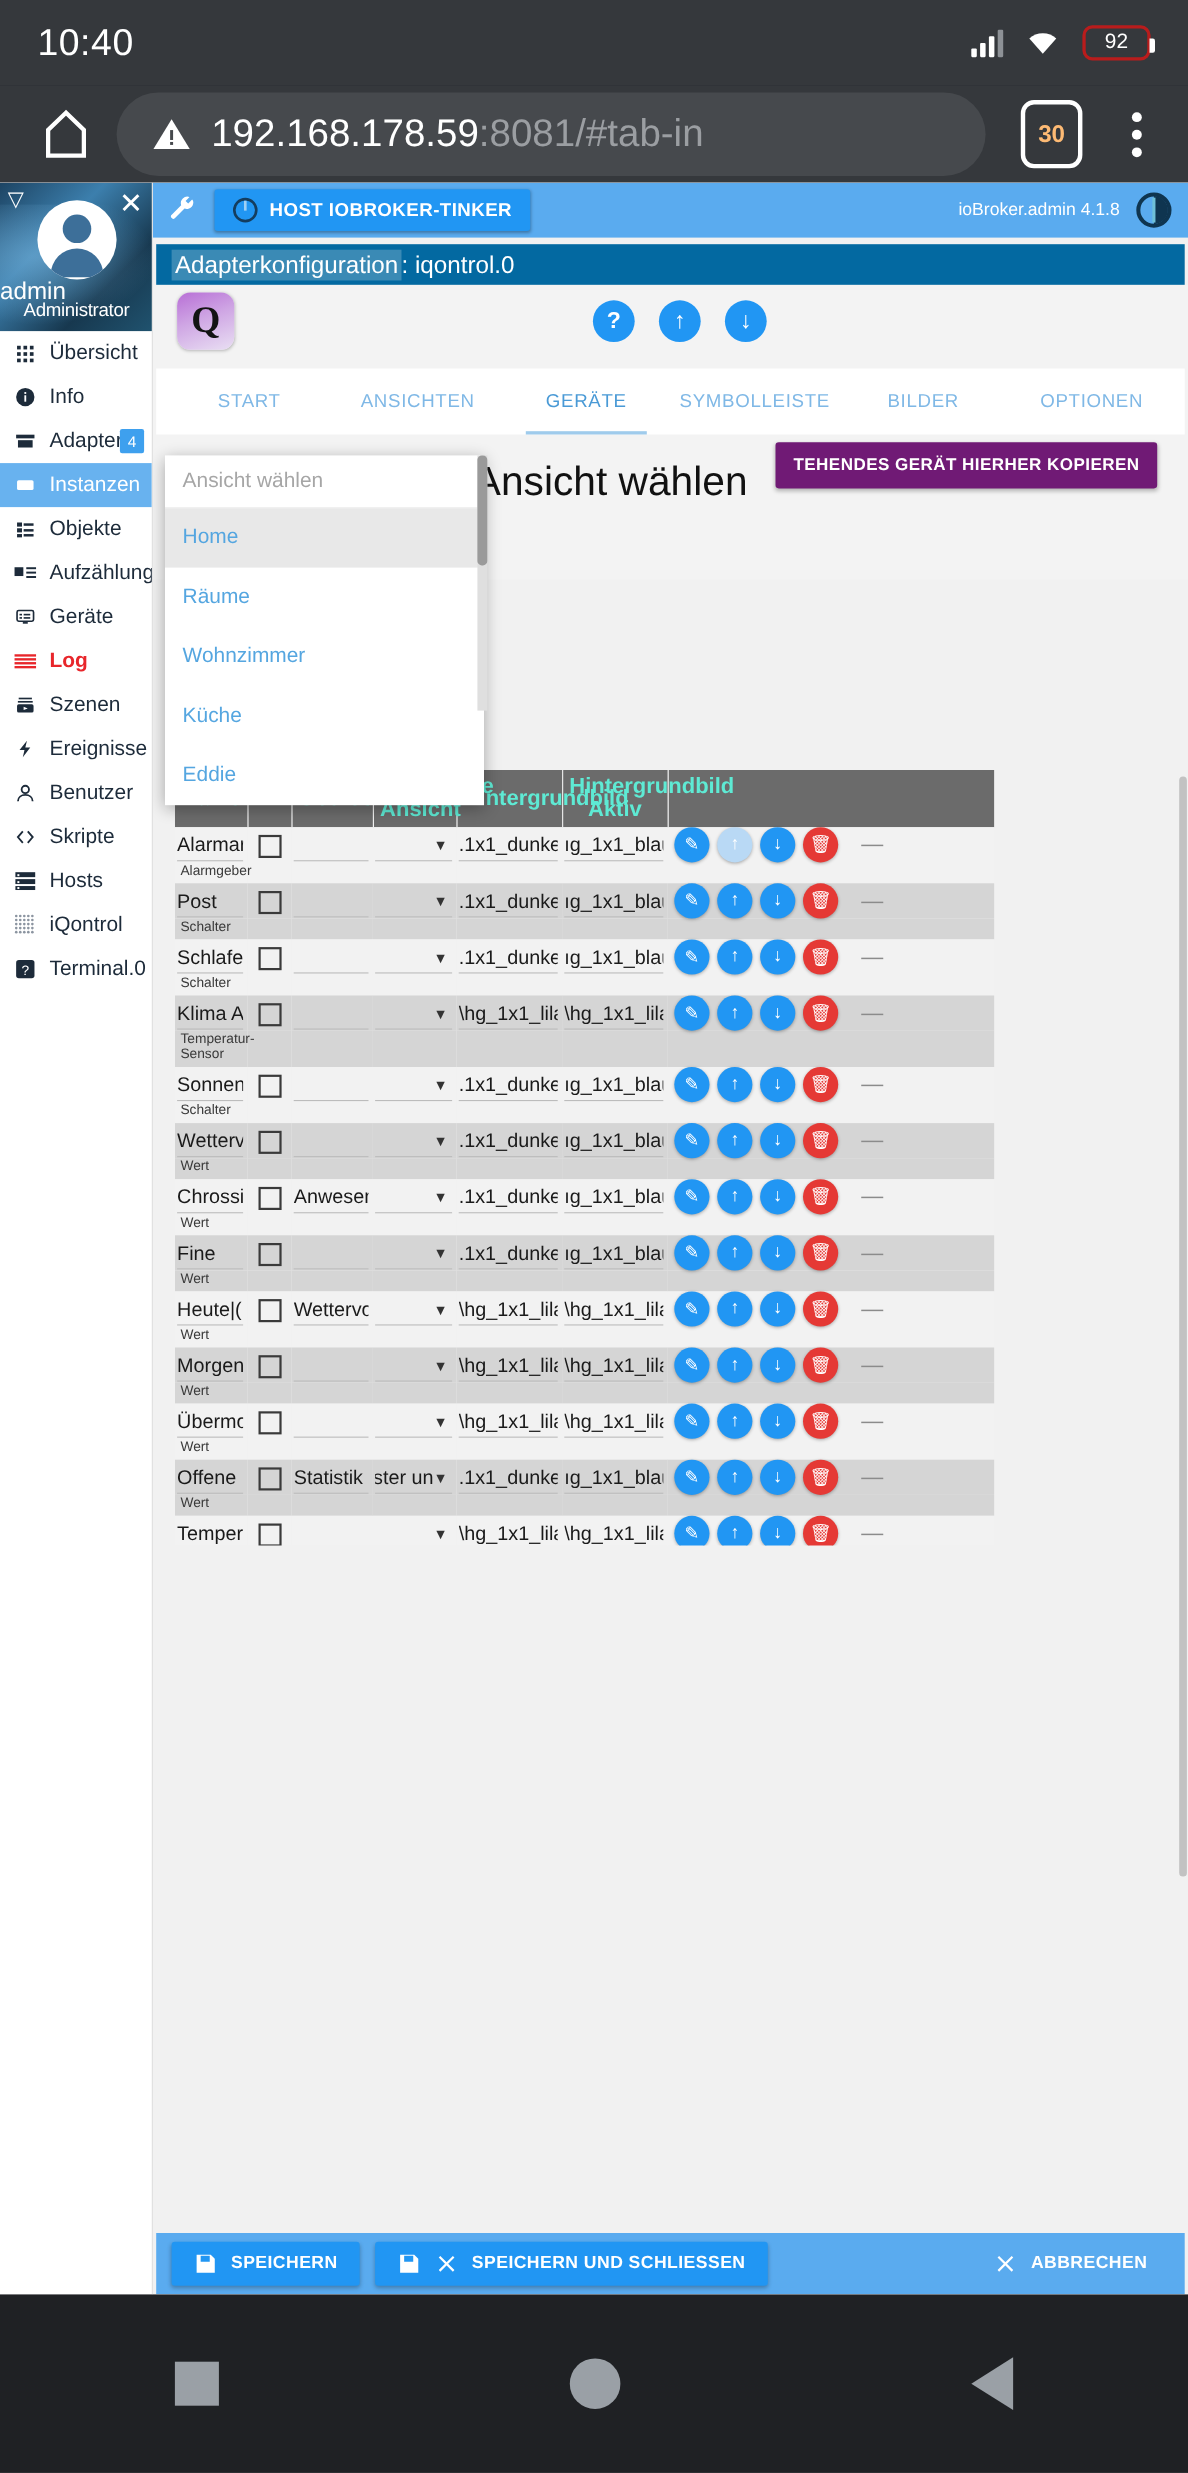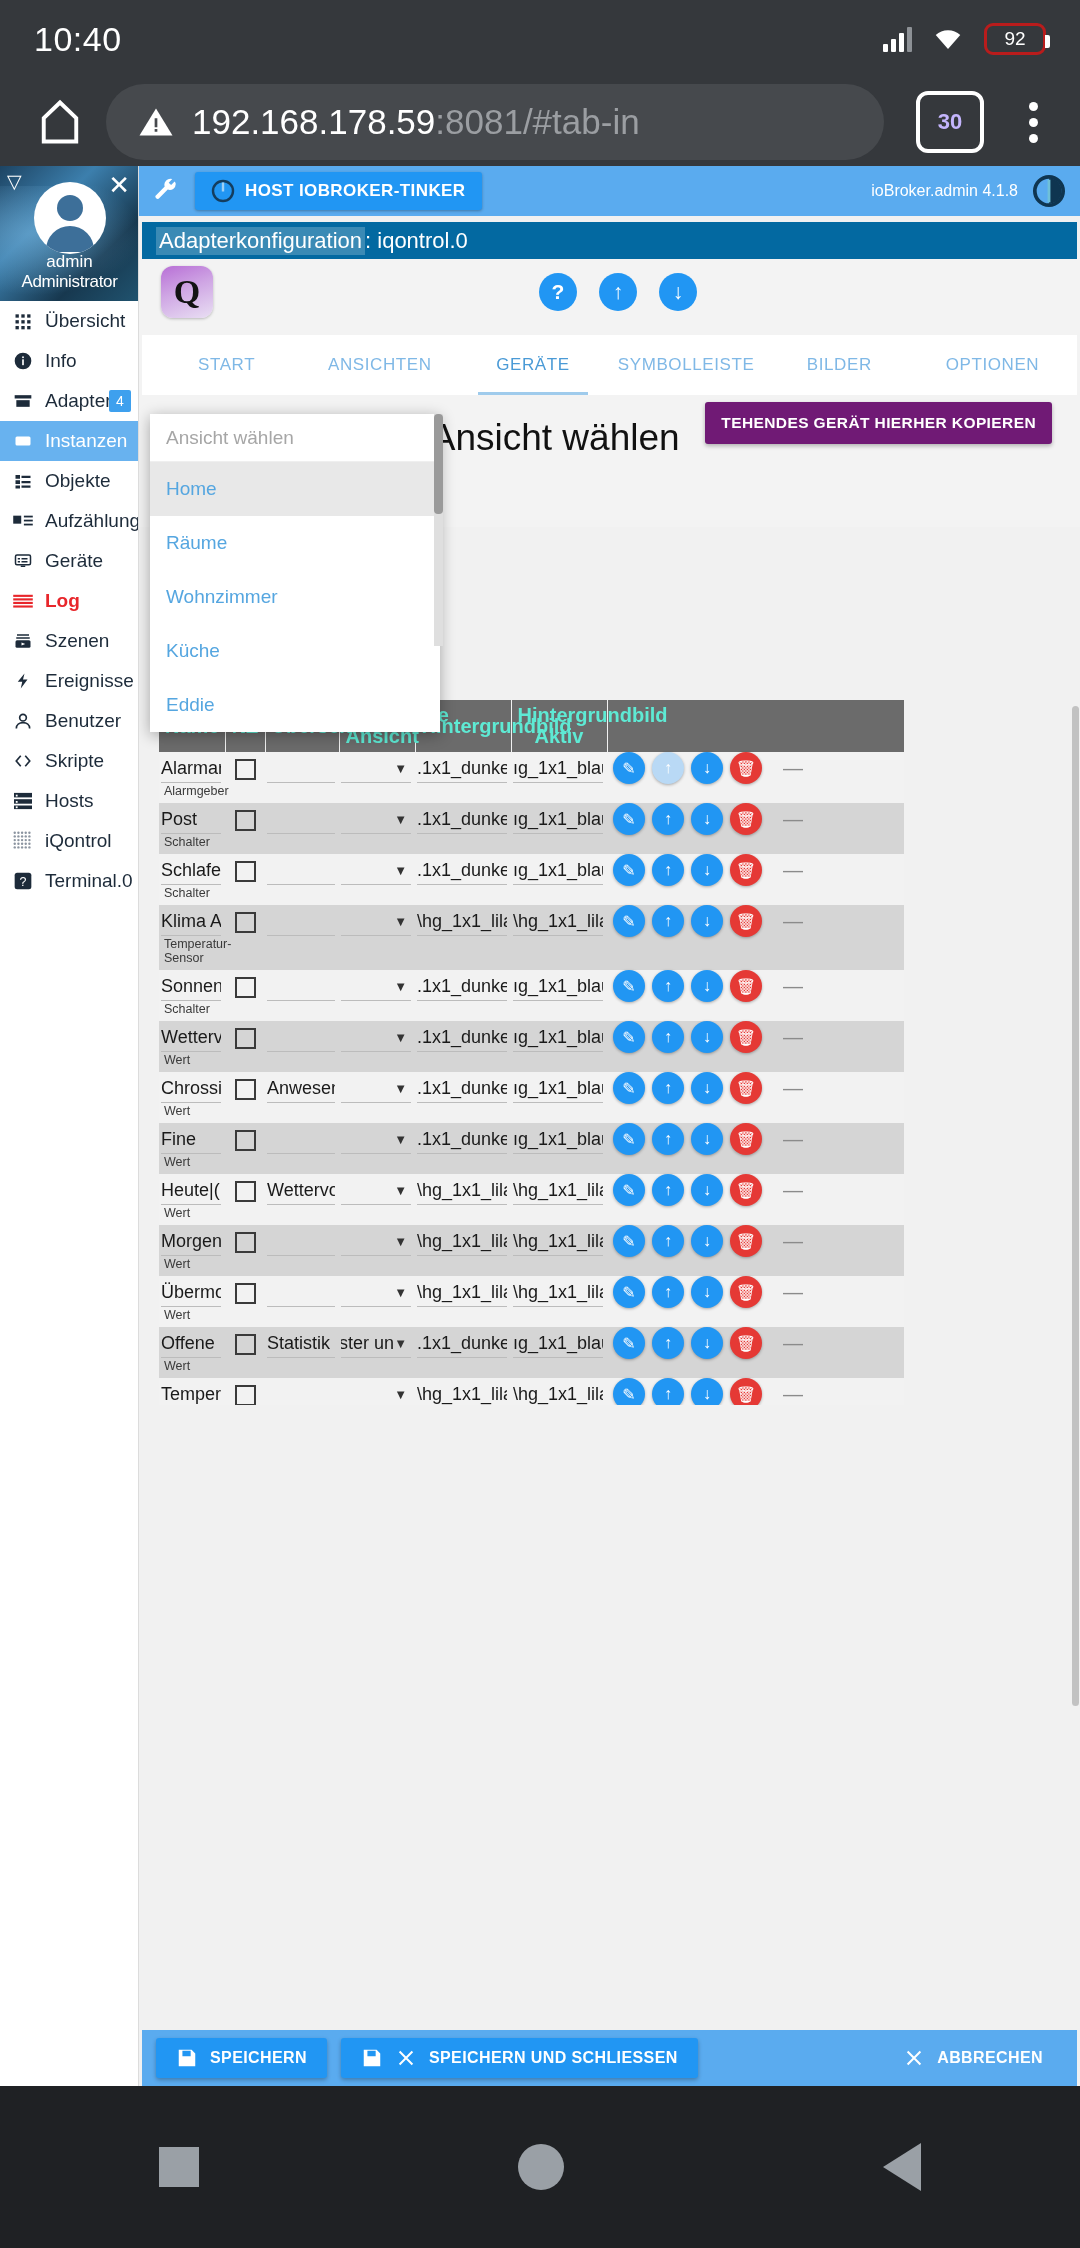--- a/index.html
+++ b/index.html
@@ -41,23 +41,23 @@
   }
   .home-btn{ width:72px;height:72px; display:flex;align-items:center;justify-content:center; }
   .urlbox{
     flex:1; height:76px; background:#46494d; border-radius:38px;
     display:flex; align-items:center; gap:16px; padding:0 30px; overflow:hidden;
     margin-right:6px;
   }
   .url-text{ color:#fff; font-size:35px; white-space:nowrap; overflow:hidden; }
   .url-text .dim{ color:#9b9ea2; }
   .tabs-btn{
-    width:68px;height:62px; border:4px solid #fff; border-radius:12px;
+    width:56px;height:62px; border:4px solid #fff; border-radius:12px;
     display:flex;align-items:center;justify-content:center;
-    color:#c4b5fd; font-size:22px; font-weight:bold; margin:0 16px;
+    color:#fdba74; font-size:22px; font-weight:bold; margin:0 16px;
   }
   .kebab{ width:46px; display:flex;flex-direction:column;align-items:center;gap:7px; }
   .kebab i{ width:9px;height:9px;background:#fff;border-radius:50%;display:block;}
 
   
   .viewport{
     position:absolute; top:166px; left:0; width:1080px; height:1920px;
     background:#eeeeee; overflow:hidden;
   }
 
@@ -77,21 +77,21 @@
   }
   .sb-collapse{ position:absolute; left:7px; top:6px; color:#fff; font-size:19px; line-height:1;}
   .sb-close{ position:absolute; right:9px; top:6px; color:#fff; font-size:26px; line-height:1;}
   .avatar{
     position:absolute; left:50%; top:16px; transform:translateX(-50%);
     width:72px;height:72px;border-radius:50%; background:#fff;
     display:flex;align-items:flex-end;justify-content:center; overflow:hidden;
   }
   .avatar .head{ position:absolute; top:13px; width:26px;height:26px;border-radius:50%;background:#3d6f99;}
   .avatar .body{ position:absolute; bottom:2px; width:48px;height:26px;border-radius:24px 24px 0 0;background:#3d6f99;}
-  .sb-name{ position:absolute; width:139px; top:86px; text-align:center; color:#fff; font-size:17px;}
+  .sb-name{ position:absolute; width:139px; top:86px; text-align:left; color:#fff; font-size:22px;}
   .sb-role{ position:absolute; width:139px; top:106px; text-align:center; color:#fff; font-size:17px; letter-spacing:-0.3px;}
 
   .sb-item{
     height:40px; display:flex; align-items:center; gap:9px;
     padding-left:10px; color:#1d2b3a; font-size:19px; position:relative;
     white-space:nowrap;
   }
   .sb-item.active{ background:#68b2ef; color:#fff; }
   .sb-item.logitem{ color:#e8262b; font-weight:bold; }
   .sb-ico{ width:26px; height:22px; display:flex; align-items:center; justify-content:center; flex:0 0 26px;}

